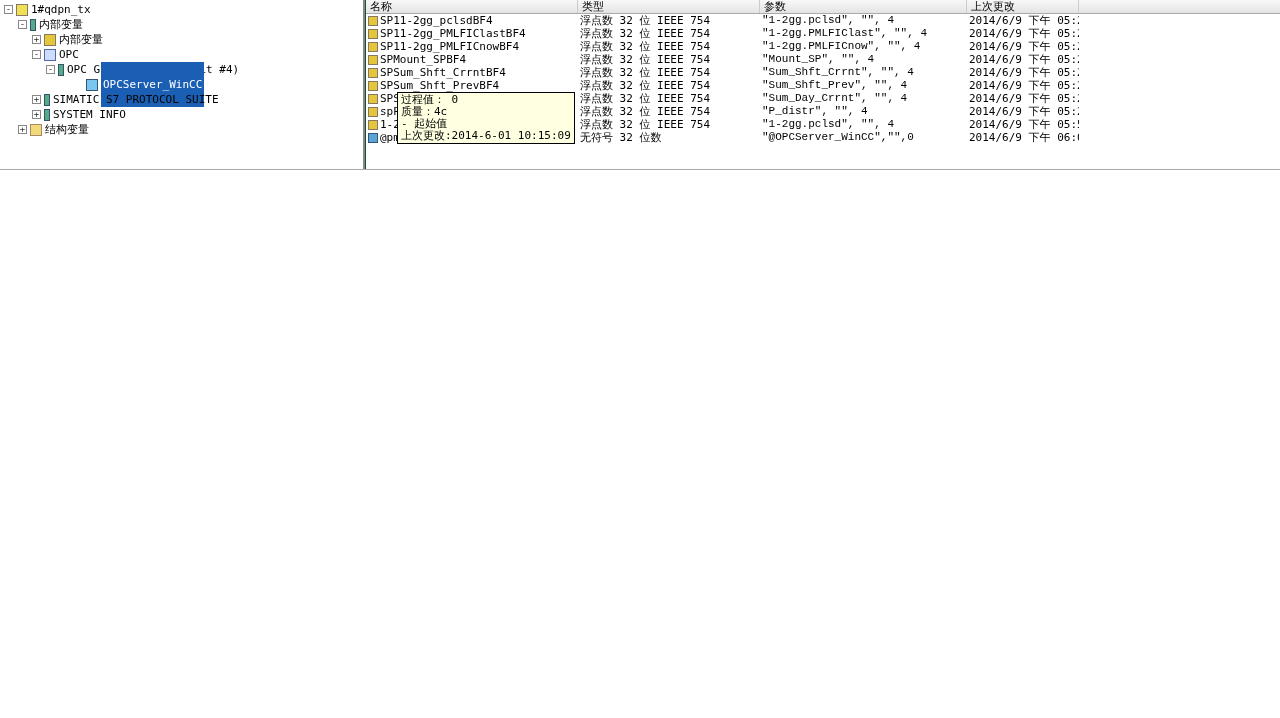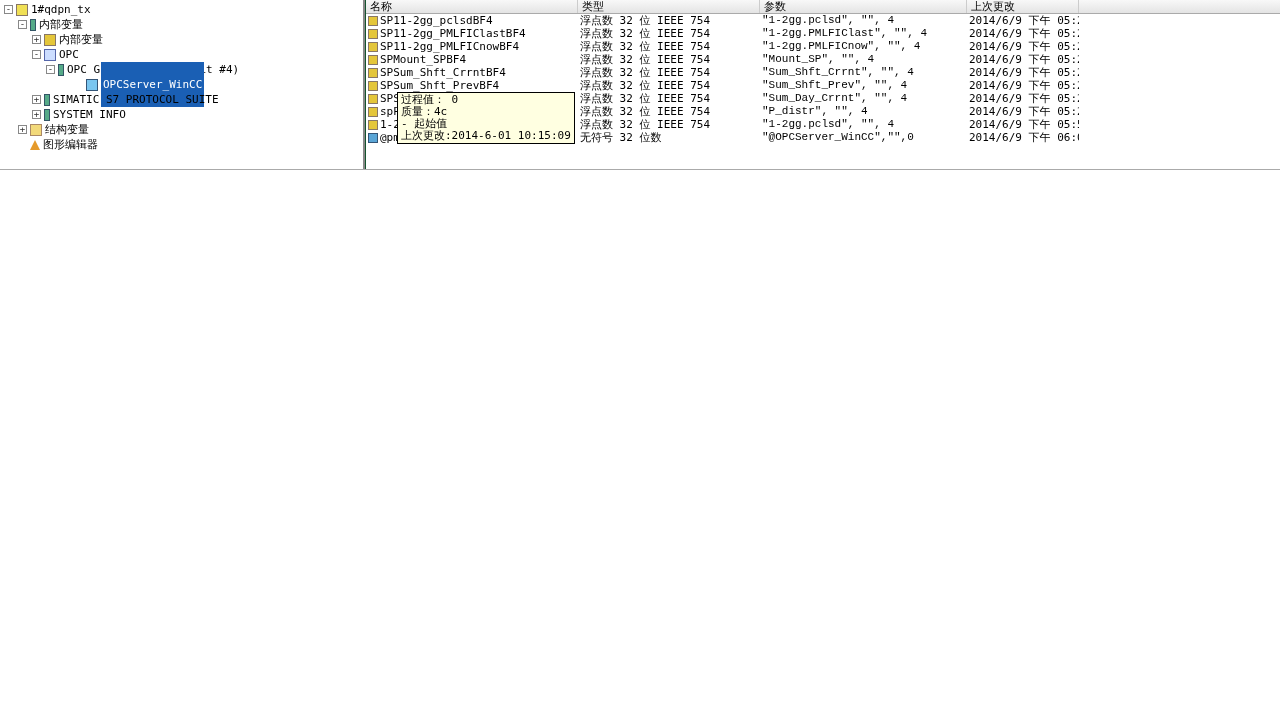--- a/index.html
+++ b/index.html
@@ -182,26 +182,20 @@
           <span class="exp">+</span>
           <span class="ticon ticon-ibar"></span>
           <span>SYSTEM INFO</span>
         </div>
         <div class="tree-row">
           <span class="tree-indent" style="width: 18px;"></span>
           <span class="exp">+</span>
           <span class="ticon ticon-folder"></span>
           <span>结构变量</span>
         </div>
-        <div class="tree-row">
-          <span class="tree-indent" style="width: 18px;"></span>
-          <span class="exp blank"></span>
-          <span class="ticon ticon-tri"></span>
-          <span>图形编辑器</span>
-        </div>
       </div>
   </div>
 
   <div class="list-panel">
     <div class="list-header">
       <div class="hcol c-name">名称</div>
       <div class="hcol c-type">类型</div>
       <div class="hcol c-param">参数</div>
       <div class="hcol c-time" style="text-align:left">上次更改</div>
     </div>

